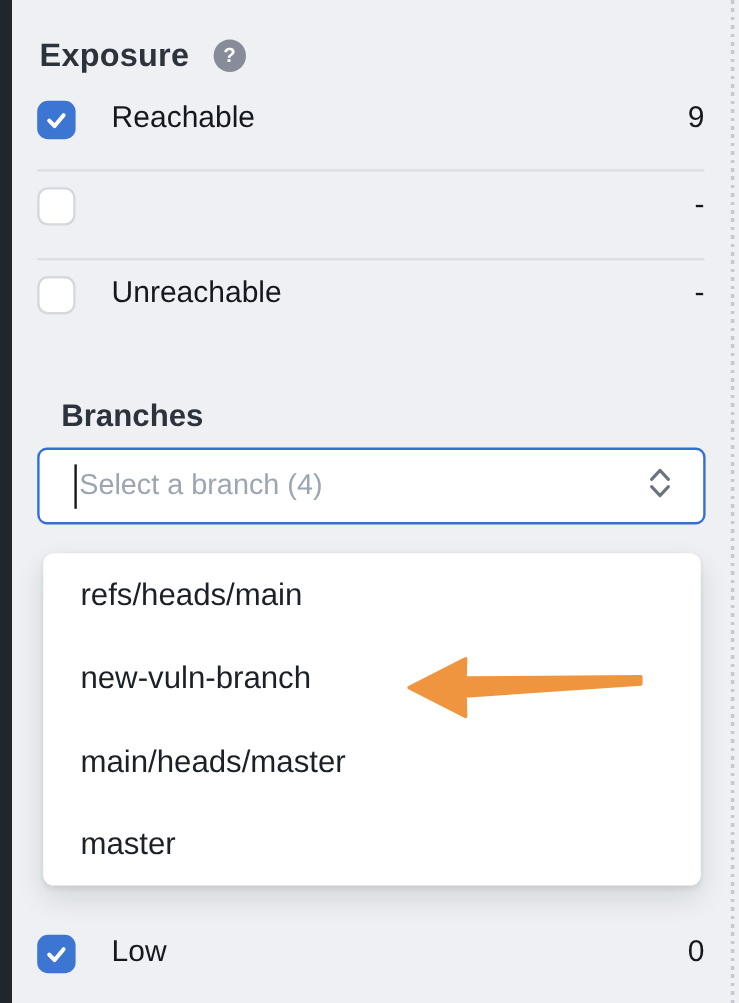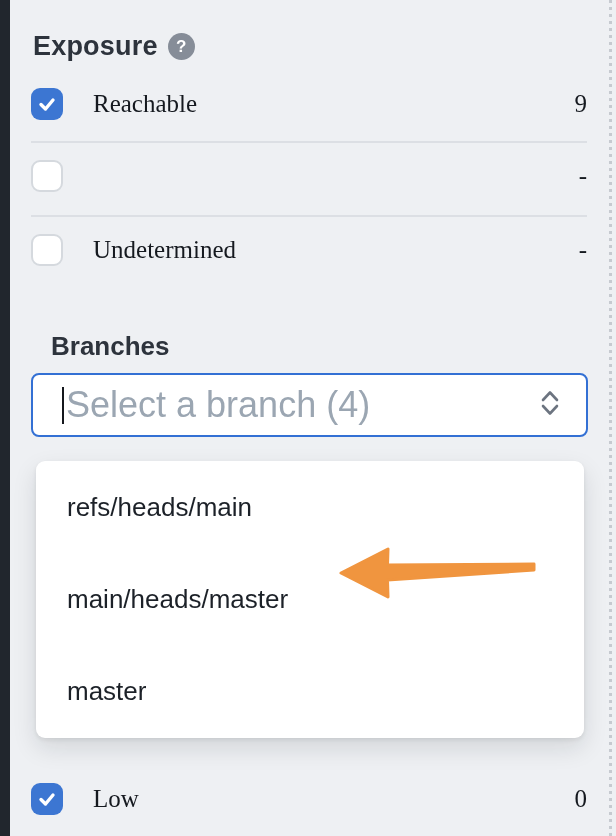--- a/index.html
+++ b/index.html
@@ -13,49 +13,49 @@
     background:#EEF0F3;overflow:hidden;
   }
   
   .dark-edge{position:absolute;left:0;top:0;width:10px;height:100%;background:#21262D;}
   
   .dotted-border{
     position:absolute;left:609px;top:0;width:3px;height:100%;
     background:repeating-linear-gradient(to bottom,#C6CAD0 0 3px,transparent 3px 7px);
   }
   
-  .section-head{position:absolute;left:33px;top:31px;display:flex;align-items:center;gap:10px;}
+  .section-head{position:absolute;left:33px;top:31px;display:flex;align-items:center;gap:20px;}
   .section-title{margin:0;font-size:27px;font-weight:600;color:#2D333C;letter-spacing:.2px;}
   .help-badge{
     width:27px;height:27px;border-radius:50%;background:#868D98;color:#fff;
     display:flex;align-items:center;justify-content:center;
     font-size:17px;font-weight:700;line-height:1;
   }
   
   .frow{
     position:absolute;left:31px;width:556px;height:40px;
-    display:flex;align-items:center;gap:30px;font-family:Liberation Serif, serif;
+    display:flex;align-items:flex-start;gap:30px;
   }
   .cb{width:32px;height:32px;border-radius:9px;flex:none;box-sizing:border-box;
       display:flex;align-items:center;justify-content:center;}
   .cb.checked{background:#3C76D2;}
   .cb.unchecked{background:#FFFFFF;border:2px solid #D5D9DE;}
   .frow .lbl{font-size:25px;color:#15191F;}
   .frow .cnt{margin-left:auto;font-size:25px;color:#15191F;}
   .divider{position:absolute;left:31px;width:556px;height:2px;background:#DCDFE4;}
   
   .branches-label{position:absolute;left:31px;top:331px;font-size:26px;font-weight:600;color:#2D333C;margin-left:20px;}
   .branch-input{
     position:absolute;left:31px;top:373px;width:557px;height:64px;box-sizing:border-box;
     background:#fff;border:2px solid #3370D4;border-radius:8px;
   }
   .caret{position:absolute;left:29px;top:12px;width:2px;height:37px;background:#15181D;}
   .placeholder{
     position:absolute;left:33px;top:50%;transform:translateY(-50%);
-    font-size:36px;color:#9BA6B2;white-space:nowrap;
+    font-size:24px;color:#9BA6B2;white-space:nowrap;
   }
   .chevron{position:absolute;right:24px;top:50%;transform:translateY(-50%);}
   
   .dropdown{
     position:absolute;left:36px;top:461px;width:548px;height:277px;
     background:#fff;border-radius:9px;z-index:5;
     box-shadow:0 2px 4px rgba(20,24,31,.08),0 10px 24px rgba(20,24,31,.12);
     display:flex;flex-direction:column;overflow:hidden;
   }
   .opt{
@@ -92,39 +92,40 @@
   <div class="divider" style="top:141px"></div>
 
   <div class="frow" style="top:156px">
     <span class="cb unchecked"></span>
     <span class="cnt">-</span>
   </div>
   <div class="divider" style="top:215px"></div>
 
   <div class="frow" style="top:230px">
     <span class="cb unchecked"></span>
-    <span class="lbl">Undetermined</span>
+    <span class="lbl">Unreachable</span>
     <span class="cnt">-</span>
   </div>
 
   <div class="branches-label">Branches</div>
 
   <div class="branch-input">
     <span class="caret"></span>
     <span class="placeholder">Select a branch (4)</span>
     <span class="chevron">
       <svg width="24" height="34" viewBox="0 0 24 34">
         <path d="M5 14 L12 6.5 L19 14" fill="none" stroke="#6C7480" stroke-width="2.6" stroke-linecap="round" stroke-linejoin="round"></path>
         <path d="M5 20 L12 27.5 L19 20" fill="none" stroke="#6C7480" stroke-width="2.6" stroke-linecap="round" stroke-linejoin="round"></path>
       </svg>
     </span>
   </div>
 
   <div class="dropdown">
     <div class="opt">refs/heads/main</div>
+    <div class="opt">new-vuln-branch</div>
     <div class="opt">main/heads/master</div>
     <div class="opt">master</div>
   </div>
 
   <svg class="arrow" width="202" height="62" viewBox="0 0 202 62">
     <polygon points="5,31 52,7 51.5,23 198,22 198,28 51.5,38 52,55" stroke-width="3" stroke-linejoin="round" stroke-linecap="round" fill="#F0953F" stroke="#F0953F"></polygon>
   </svg>
 
   <div class="frow low-row" style="top:763px">
     <span class="cb checked">

